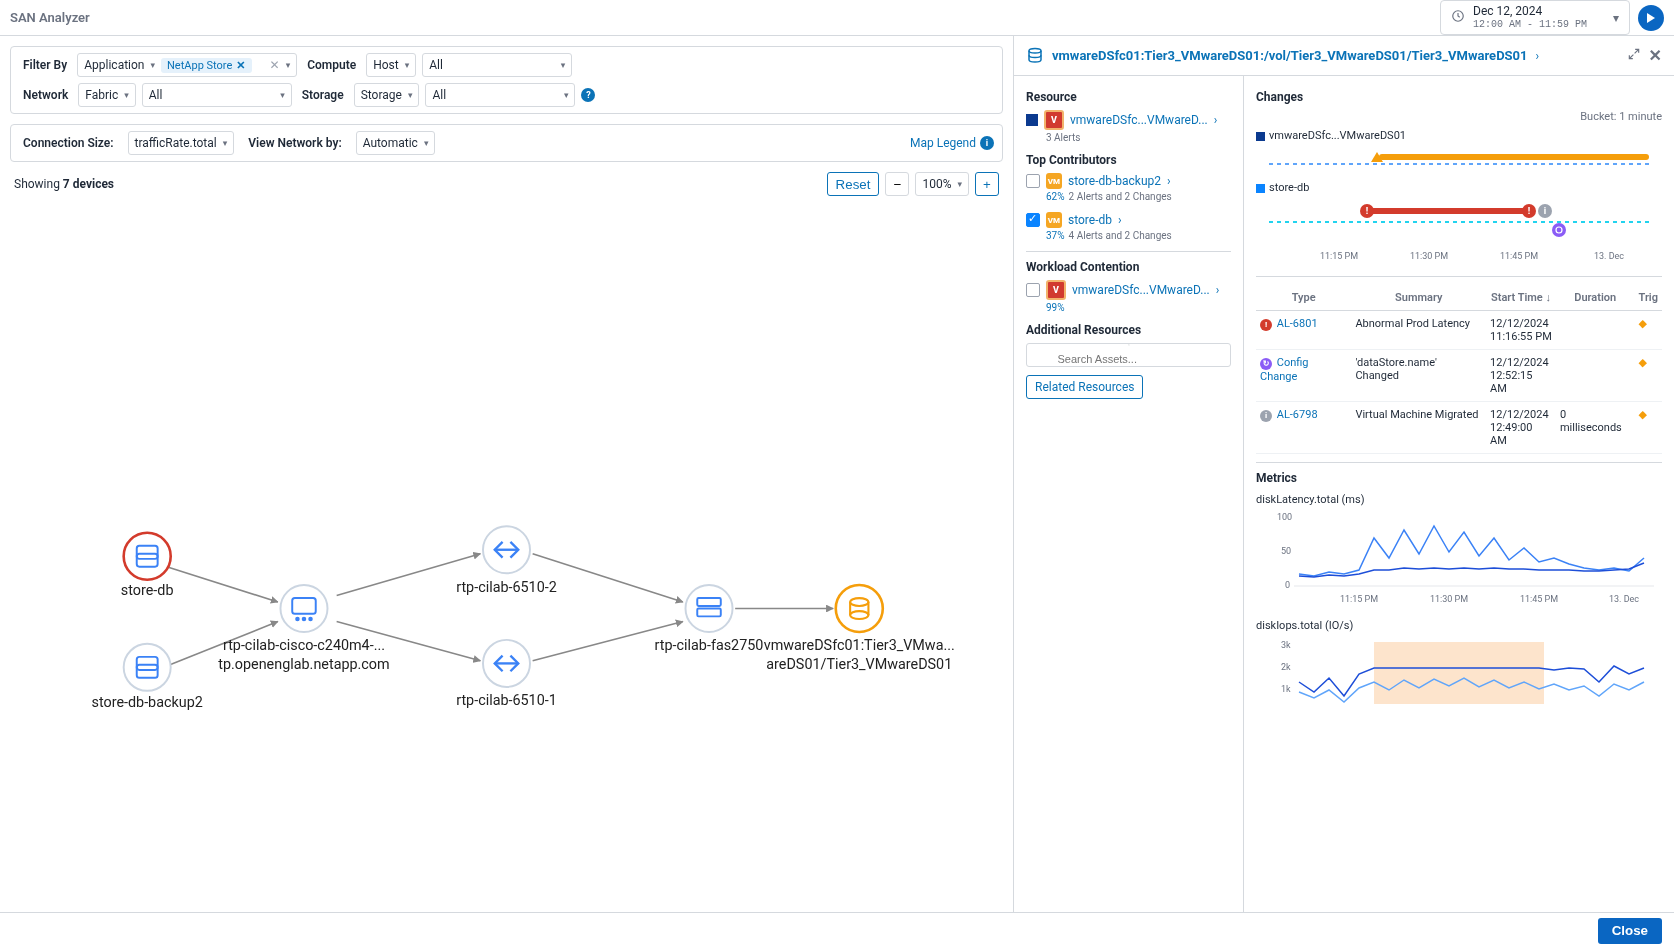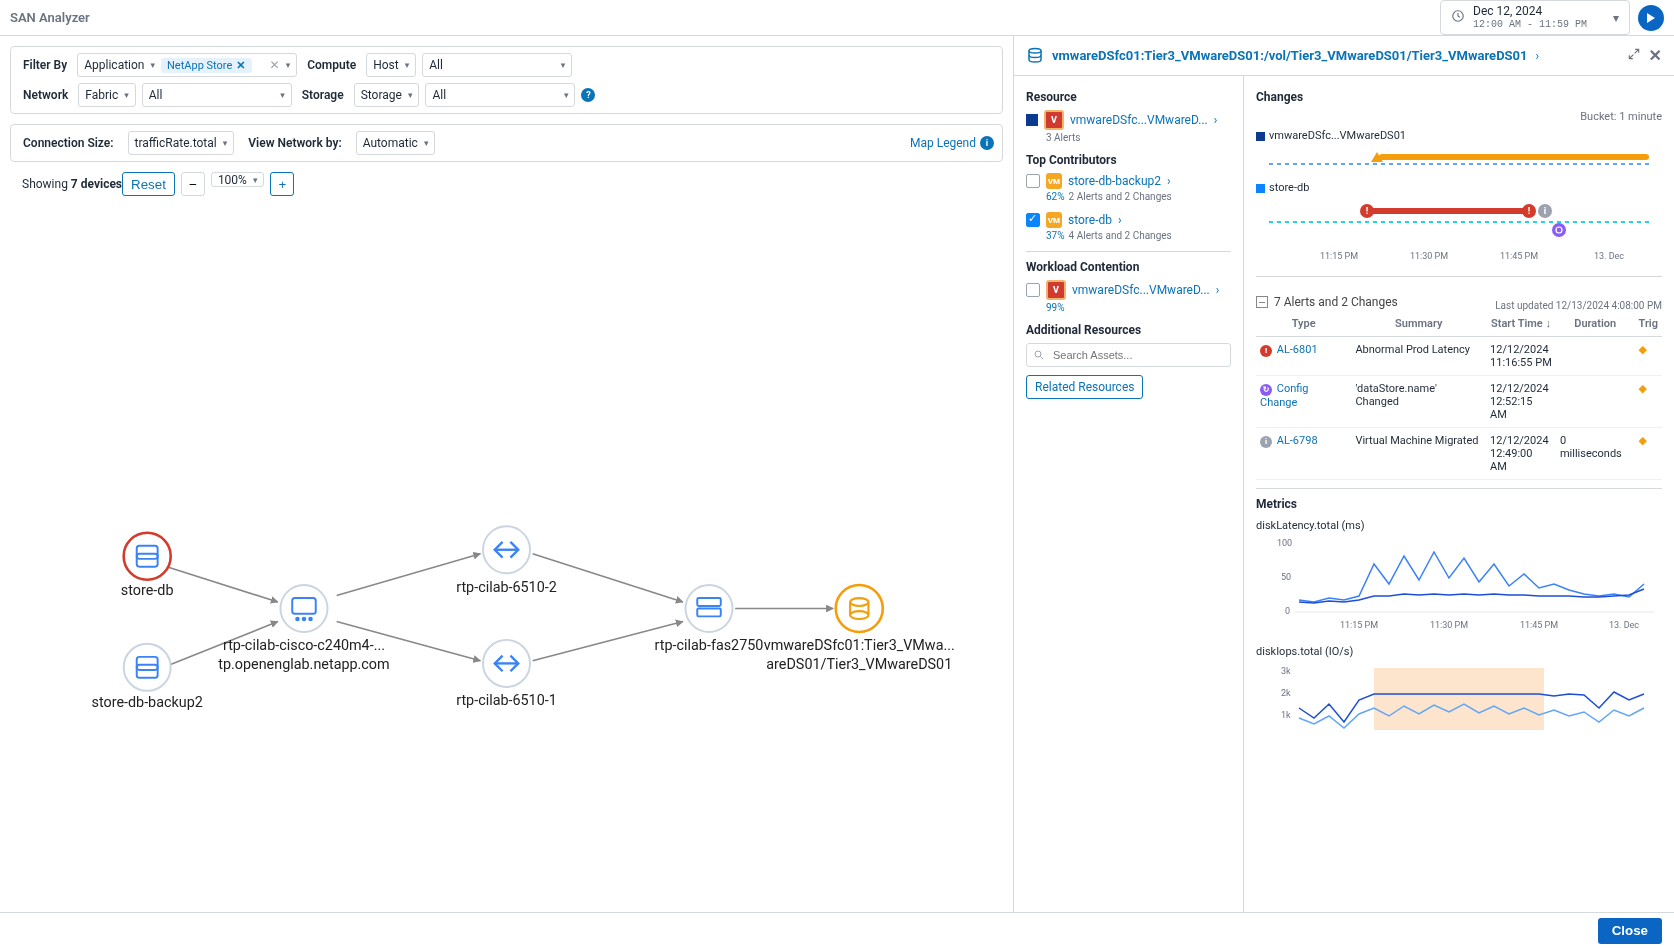--- a/index.html
+++ b/index.html
@@ -39,21 +39,21 @@
   .frow:last-child{margin-bottom:0;}
   .lbl{font-weight:600;padding:0 4px;}
   .sel{display:inline-flex;align-items:center;border:1px solid var(--border);border-radius:3px;height:24px;padding:0 6px;gap:6px;background:#fff;}
   .sel .c{color:var(--muted);font-size:9px;}
   .sel.xwide{width:150px;}
   .chip{display:inline-flex;align-items:center;gap:4px;background:var(--pill);color:var(--blue);border-radius:3px;padding:1px 6px;font-size:11px;}
   .chip .x{color:var(--blue);font-weight:700;cursor:pointer;}
   .filterbar2{display:flex;align-items:center;justify-content:space-between;margin:0 10px 6px;border:1px solid var(--border);border-radius:4px;padding:6px 8px;gap:39px;}
   .link{color:var(--blue);text-decoration:none;cursor:pointer;}
   .info{display:inline-flex;width:14px;height:14px;border-radius:50%;background:var(--blue);color:#fff;align-items:center;justify-content:center;font-size:9px;font-weight:700;}
-  .showrow{display:flex;align-items:center;justify-content:flex-start;margin:4px 22px 6px;}
+  .showrow{display:flex;align-items:center;justify-content:space-between;margin:4px 14px 6px;}
   .btn{border:1px solid var(--border);background:#fff;border-radius:3px;height:24px;padding:0 8px;display:inline-flex;align-items:center;gap:4px;cursor:pointer;}
   .btn.blue{border-color:var(--blue);color:var(--blue);}
   .iconbtn{width:24px;justify-content:center;padding:0;}
 
   .canvas{flex:1;position:relative;margin:0 10px 10px;}
   
   .right-head{display:flex;align-items:center;gap:8px;padding:10px 12px;border-bottom:1px solid var(--border);}
   .db-ic{width:18px;height:18px;color:var(--blue);}
   .crumb{color:var(--blue);font-weight:700;font-size:13px;white-space:nowrap;overflow:hidden;text-overflow:ellipsis;}
   .spacer{flex:1;}
@@ -66,21 +66,21 @@
   .sect{font-weight:700;margin:4px 0 6px;font-size:12px;}
   .res-row{display:flex;align-items:center;gap:6px;margin-bottom:2px;}
   .sq{width:12px;height:12px;background:#0b3a8f;}
   .vbadge{width:16px;height:16px;border-radius:3px;background:#d13a2f;color:#fff;font-size:9px;font-weight:800;display:flex;align-items:center;justify-content:center;border:2px solid #f2b36b;box-sizing:content-box;}
   .vmbadge{width:16px;height:16px;border-radius:3px;background:#f5a623;color:#fff;font-size:8px;font-weight:800;display:flex;align-items:center;justify-content:center;}
   .tinytext{color:var(--muted);font-size:10px;margin-left:20px;margin-bottom:10px;}
   .cb{appearance:none;width:14px;height:14px;border:1px solid #9ca3af;border-radius:2px;margin:0;position:relative;cursor:pointer;}
   .cb:checked{background:#0a84ff;border-color:#0a84ff;}
   .cb:checked::after{content:"✓";color:#fff;position:absolute;top:-2px;left:1px;font-size:11px;}
   .pct{color:var(--blue);font-size:10px;margin-right:4px;}
-  .search{display:flex;align-items:center;gap:6px;border:1px solid var(--border);border-radius:3px;height:24px;padding:0 6px;color:var(--muted);margin-bottom:8px;}
+  .search{display:flex;align-items:center;gap:6px;border:1px solid var(--border);border-radius:3px;height:24px;padding:0 6px;color:var(--muted);margin-bottom:8px;flex-direction:column;}
   .search input{border:none;outline:none;flex:1;font-size:11px;}
   .relbtn{border:1px solid var(--blue);color:var(--blue);border-radius:3px;padding:4px 8px;display:inline-block;cursor:pointer;}
 
   .bucket{text-align:right;color:var(--muted);font-size:11px;margin-bottom:6px;}
   .lane-lbl{font-size:11px;margin:4px 0 2px;}
   .lane-lbl .swatch{display:inline-block;width:9px;height:9px;margin-right:4px;vertical-align:middle;}
   
   .alertline{display:flex;align-items:center;gap:6px;color:#444;margin:10px 0 2px;}
   .alertline .box{width:12px;height:12px;border:1px solid #888;position:relative;}
   .alertline .box::before{content:"";position:absolute;left:2px;right:2px;top:5px;height:1px;background:#888;}
@@ -199,21 +199,21 @@
       </div>
     </div>
 
     <div class="showrow">
       <div>
         <span>Showing </span><b>7 devices</b>
       </div>
       <div style="display:flex;gap:6px">
         <button class="btn blue">Reset</button>
         <button class="btn iconbtn">−</button>
-        <div class="sel" style="height:15px">
+        <div class="sel" style="height:24px">
             <span>100%</span>
             <span class="c">▾</span>
           </div>
         <button class="btn iconbtn" style="color:var(--blue);border-color:var(--blue)">+</button>
       </div>
     </div>
 
     <div class="canvas">
       <svg width="100%" height="100%" viewBox="0 0 760 600">
         <defs>
@@ -412,27 +412,20 @@
         <svg width="100%" height="20" viewBox="0 0 400 20">
           <g font-size="9" fill="#6b7280" text-anchor="middle">
             <text x="80" y="14">11:15 PM</text>
             <text x="170" y="14">11:30 PM</text>
             <text x="260" y="14">11:45 PM</text>
             <text x="350" y="14">13. Dec</text>
           </g>
         </svg>
 
         <hr class="sep">
-        <div style="display:flex;justify-content:space-between;align-items:flex-end">
-          <div class="alertline">
-              <span class="box"></span>
-              <span>7 Alerts and 2 Changes</span>
-            </div>
-          <div class="lastupd">Last updated 12/13/2024 4:08:00 PM</div>
-        </div>
 
         <table class="tbl">
           <thead>
               <tr>
             <th>Type</th>
             <th>Summary</th>
             <th><span>Start Time</span> ↓</th>
             <th>Duration</th>
             <th>Trig</th>
           </tr>

